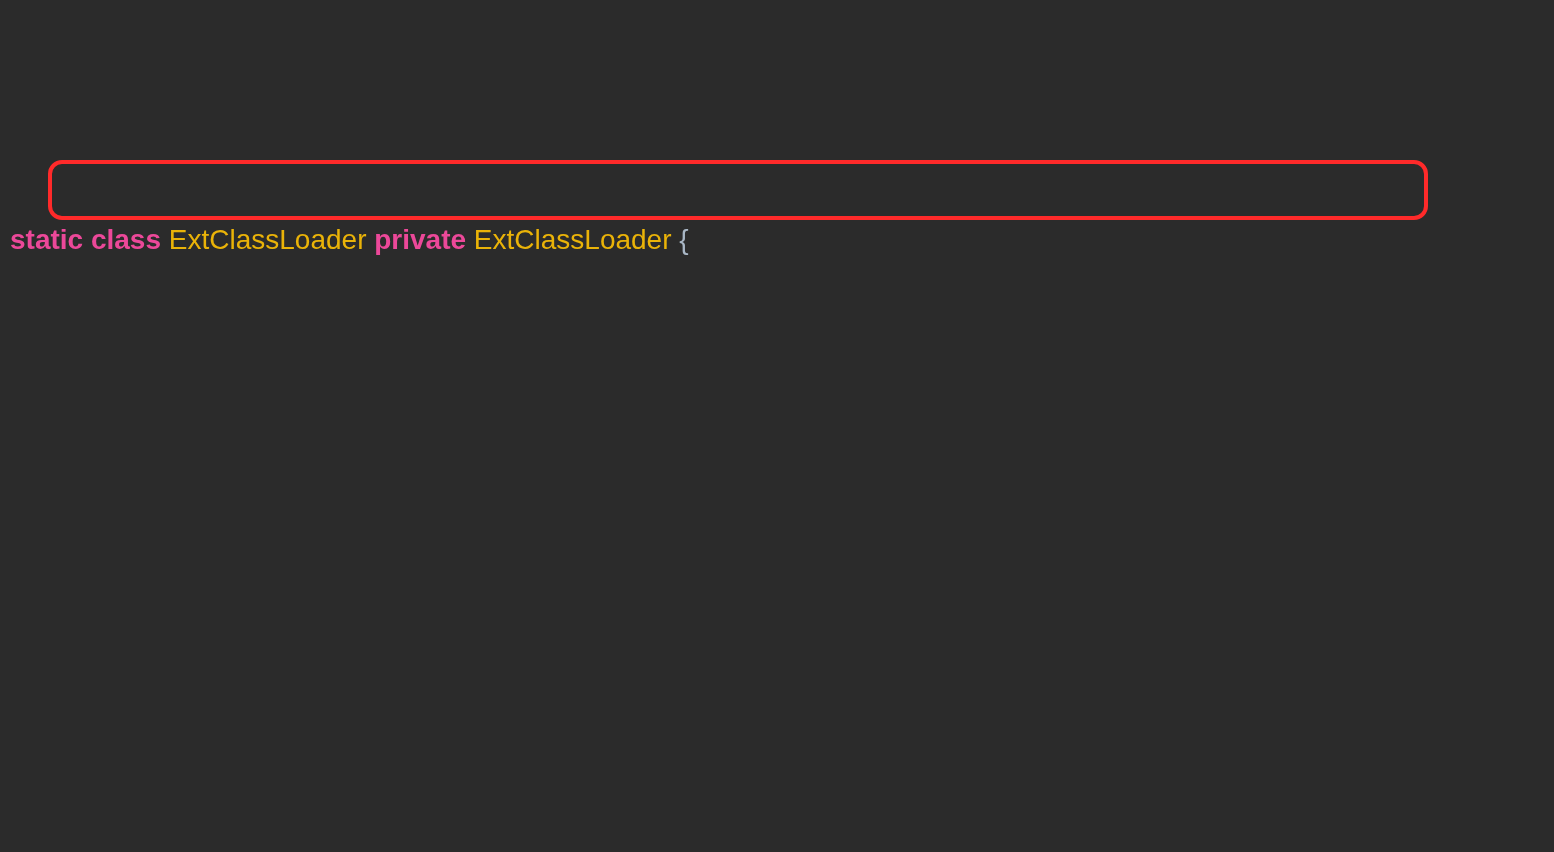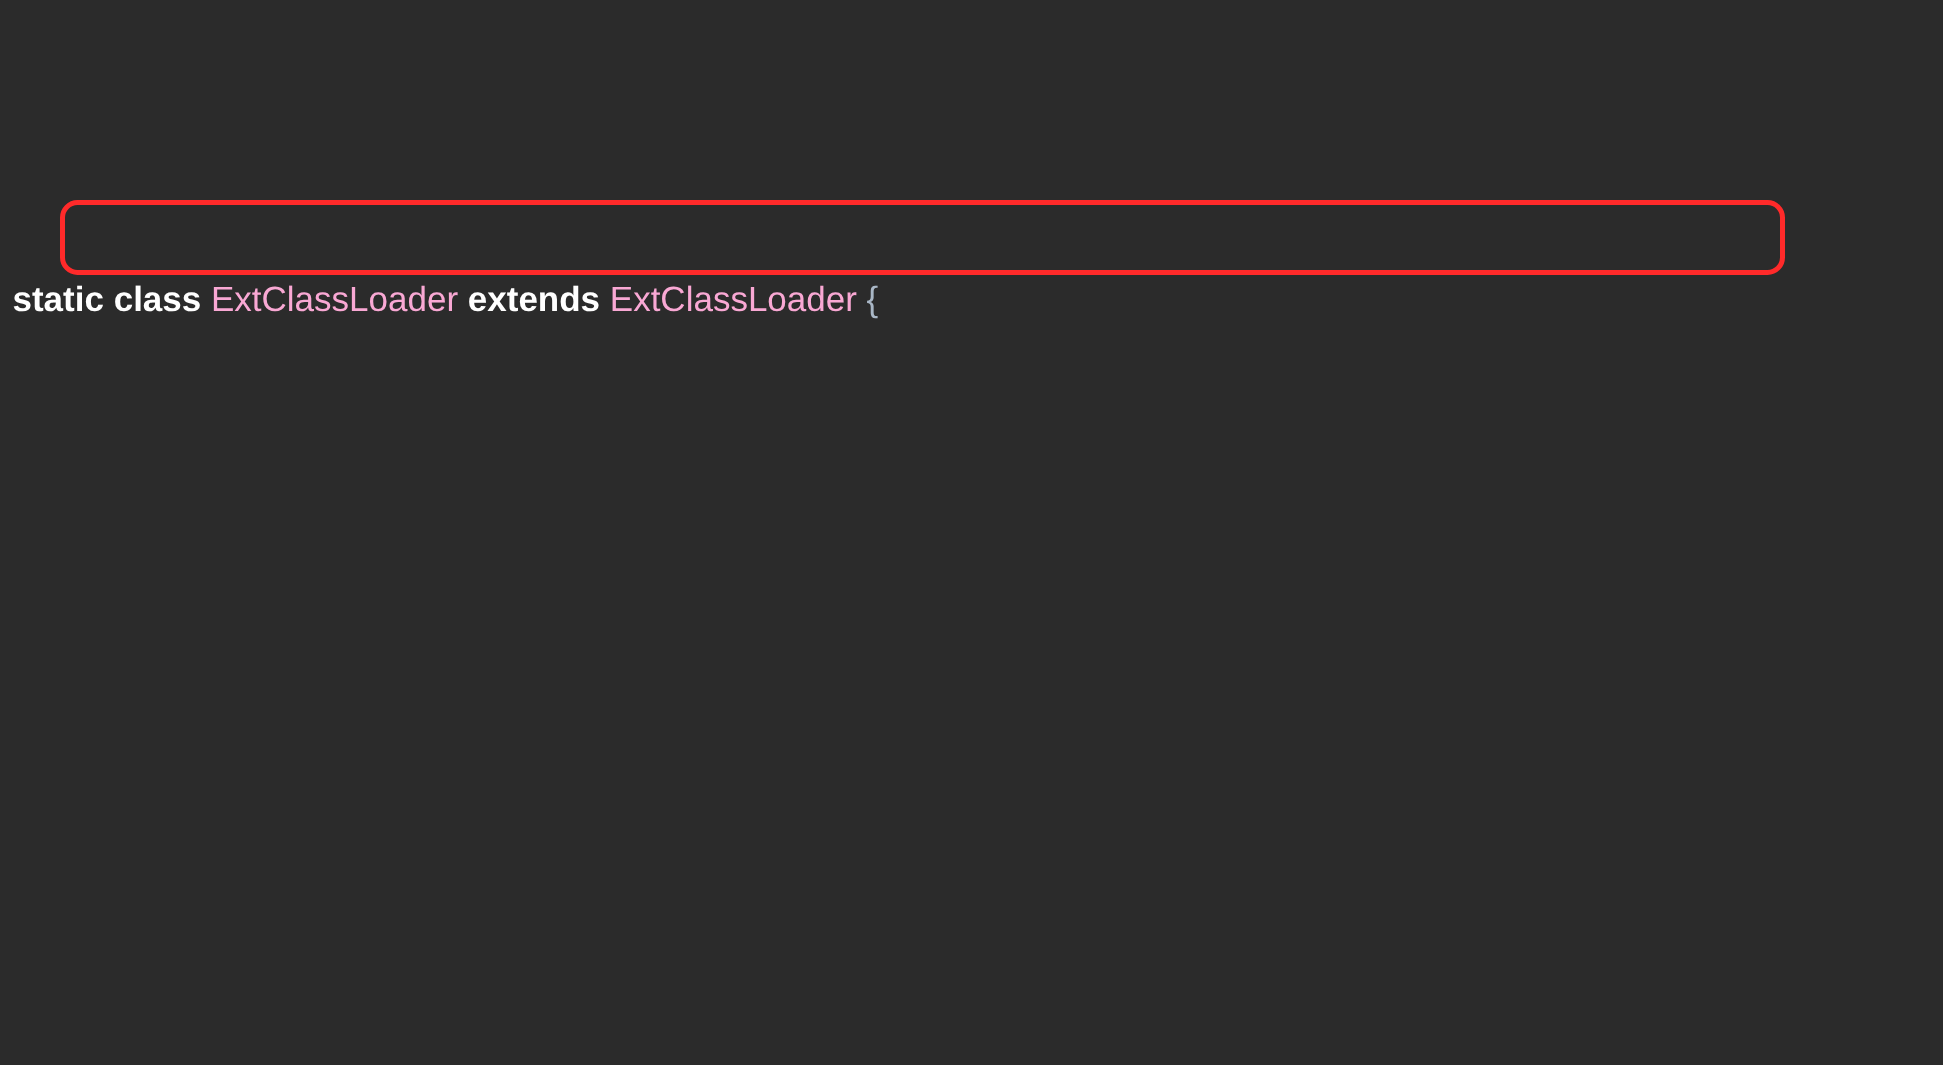--- a/index.html
+++ b/index.html
@@ -23,42 +23,42 @@
     white-space: pre;
     position: relative;
   }
   .line {
     display: block;
     position: relative;
     height: 53px;
     line-height: 53px;
     padding-left: 10px;
   }
-  .kw { color: #ffffff; font-weight: bold; }
-  .ident { color: #f9a8d4; }
+  .kw { color: #ec4899; font-weight: bold; }
+  .ident { color: #eab308; }
   .bracket { color: #a9b7c6; }
   .highlight-box {
     position: absolute;
     border: 4px solid #ff2a2a;
     border-radius: 14px;
     left: 48px;
     top: 160px;
     width: 1380px;
     height: 60px;
     pointer-events: none;
     z-index: 10;
   }
 </style>
 </head>
 <body>
 
 <div class="editor">
   <div class="highlight-box"></div>
 
-  <span class="line"><span class="kw">static</span> <span class="kw">class</span> <span class="ident">ExtClassLoader</span> <span class="kw">extends</span> <span class="ident">ExtClassLoader</span> <span class="bracket">{</span></span>
+  <span class="line"><span class="kw">static</span> <span class="kw">class</span> <span class="ident">ExtClassLoader</span> <span class="kw">private</span> <span class="ident">ExtClassLoader</span> <span class="bracket">{</span></span>
 
 
   <span class="line"> </span>
 
   <span class="line">          </span>
 
   
 
   
 

